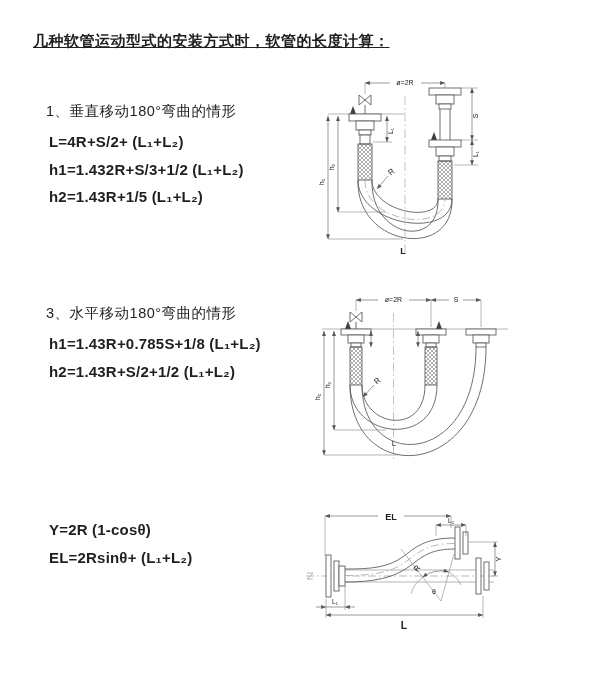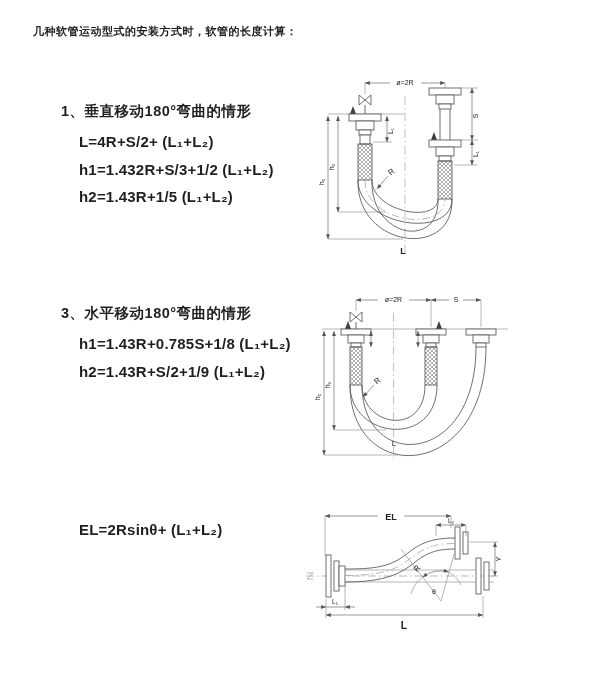--- a/index.html
+++ b/index.html
@@ -1,29 +1,29 @@
 <!DOCTYPE html>
 <html><head>
 <meta charset="utf-8">
 <style>
   html,body{margin:0;padding:0;}
   body{
     width:600px;height:675px;background:#ffffff;position:relative;overflow:hidden;
     font-family:"Liberation Sans","DejaVu Sans",sans-serif;color:#1f1f1f;
   }
   .title{
-    position:absolute;left:33px;top:24px;font-size:11px;font-weight:700;
-    letter-spacing:0.5px;white-space:nowrap;
+    position:absolute;left:33px;top:32px;font-size:15px;font-weight:700;
+    letter-spacing:0.5px;white-space:nowrap;text-decoration:underline;
   }
   .section{position:absolute;left:45px;}
   #sec1{top:101px}
   #sec2{top:303px}
   #sec3{top:516px}
-  .heading{font-size:14.5px;font-weight:700;letter-spacing:0.5px;line-height:20px;margin:0 0 7px 16px;white-space:nowrap;}
-  .formula{font-size:15px;font-weight:700;margin-left:34px;height:27.5px;line-height:27.5px;white-space:nowrap;letter-spacing:0.2px;}
+  .heading{font-size:14.5px;font-weight:400;letter-spacing:0.5px;line-height:20px;margin:0 0 7px 1px;white-space:nowrap;}
+  .formula{font-size:15px;font-weight:700;margin-left:4px;height:27.5px;line-height:27.5px;white-space:nowrap;letter-spacing:0.2px;}
   svg.diag{position:absolute;}
   #d1{left:306px;top:66px}
   #d2{left:308px;top:287px}
   #d3{left:298px;top:498px}
   .s{stroke:#5f5f5f;stroke-width:0.9;fill:none}
   .sw{stroke:#5f5f5f;stroke-width:0.9;fill:#ffffff}
   .br{stroke:#5f5f5f;stroke-width:0.9;fill:url(#braid)}
   .thin{stroke:#7a7a7a;stroke-width:0.55;fill:none}
   .dim{stroke:#555;stroke-width:0.6;fill:none}
   .cl{stroke:#9a9a9a;stroke-width:0.6;fill:none;stroke-dasharray:9 3 1.5 3}
@@ -52,24 +52,25 @@
 <div class="section" id="sec1">
   <div class="heading">1、垂直移动180°弯曲的情形</div>
   <div class="formula">L=4R+S/2+ (L₁+L₂)</div>
   <div class="formula">h1=1.432R+S/3+1/2 (L₁+L₂)</div>
   <div class="formula">h2=1.43R+1/5 (L₁+L₂)</div>
 </div>
 
 <div class="section" id="sec2">
   <div class="heading">3、水平移动180°弯曲的情形</div>
   <div class="formula">h1=1.43R+0.785S+1/8 (L₁+L₂)</div>
-  <div class="formula">h2=1.43R+S/2+1/9 (L₁+L₂)</div>
+  <div class="formula">h2=1.43R+S/2+1/2 (L₁+L₂)</div>
 </div>
 
 <div class="section" id="sec3">
+  <div class="formula">Y=2R (1-cosθ)</div>
   <div class="formula">EL=2Rsinθ+ (L₁+L₂)</div>
 </div>
 
 <svg id="d1" class="diag" width="282" height="192" viewBox="0 0 282 192">
   <line class="cl" x1="99" y1="30" x2="99" y2="188"></line>
 
   <g class="s">
     <path d="M52,114 C52,160 146,174 146,133"></path>
     <path d="M66,114 C66,146 132,158 132,133"></path>
     <path d="M52,114 C50,182 148,194 146,133"></path>

